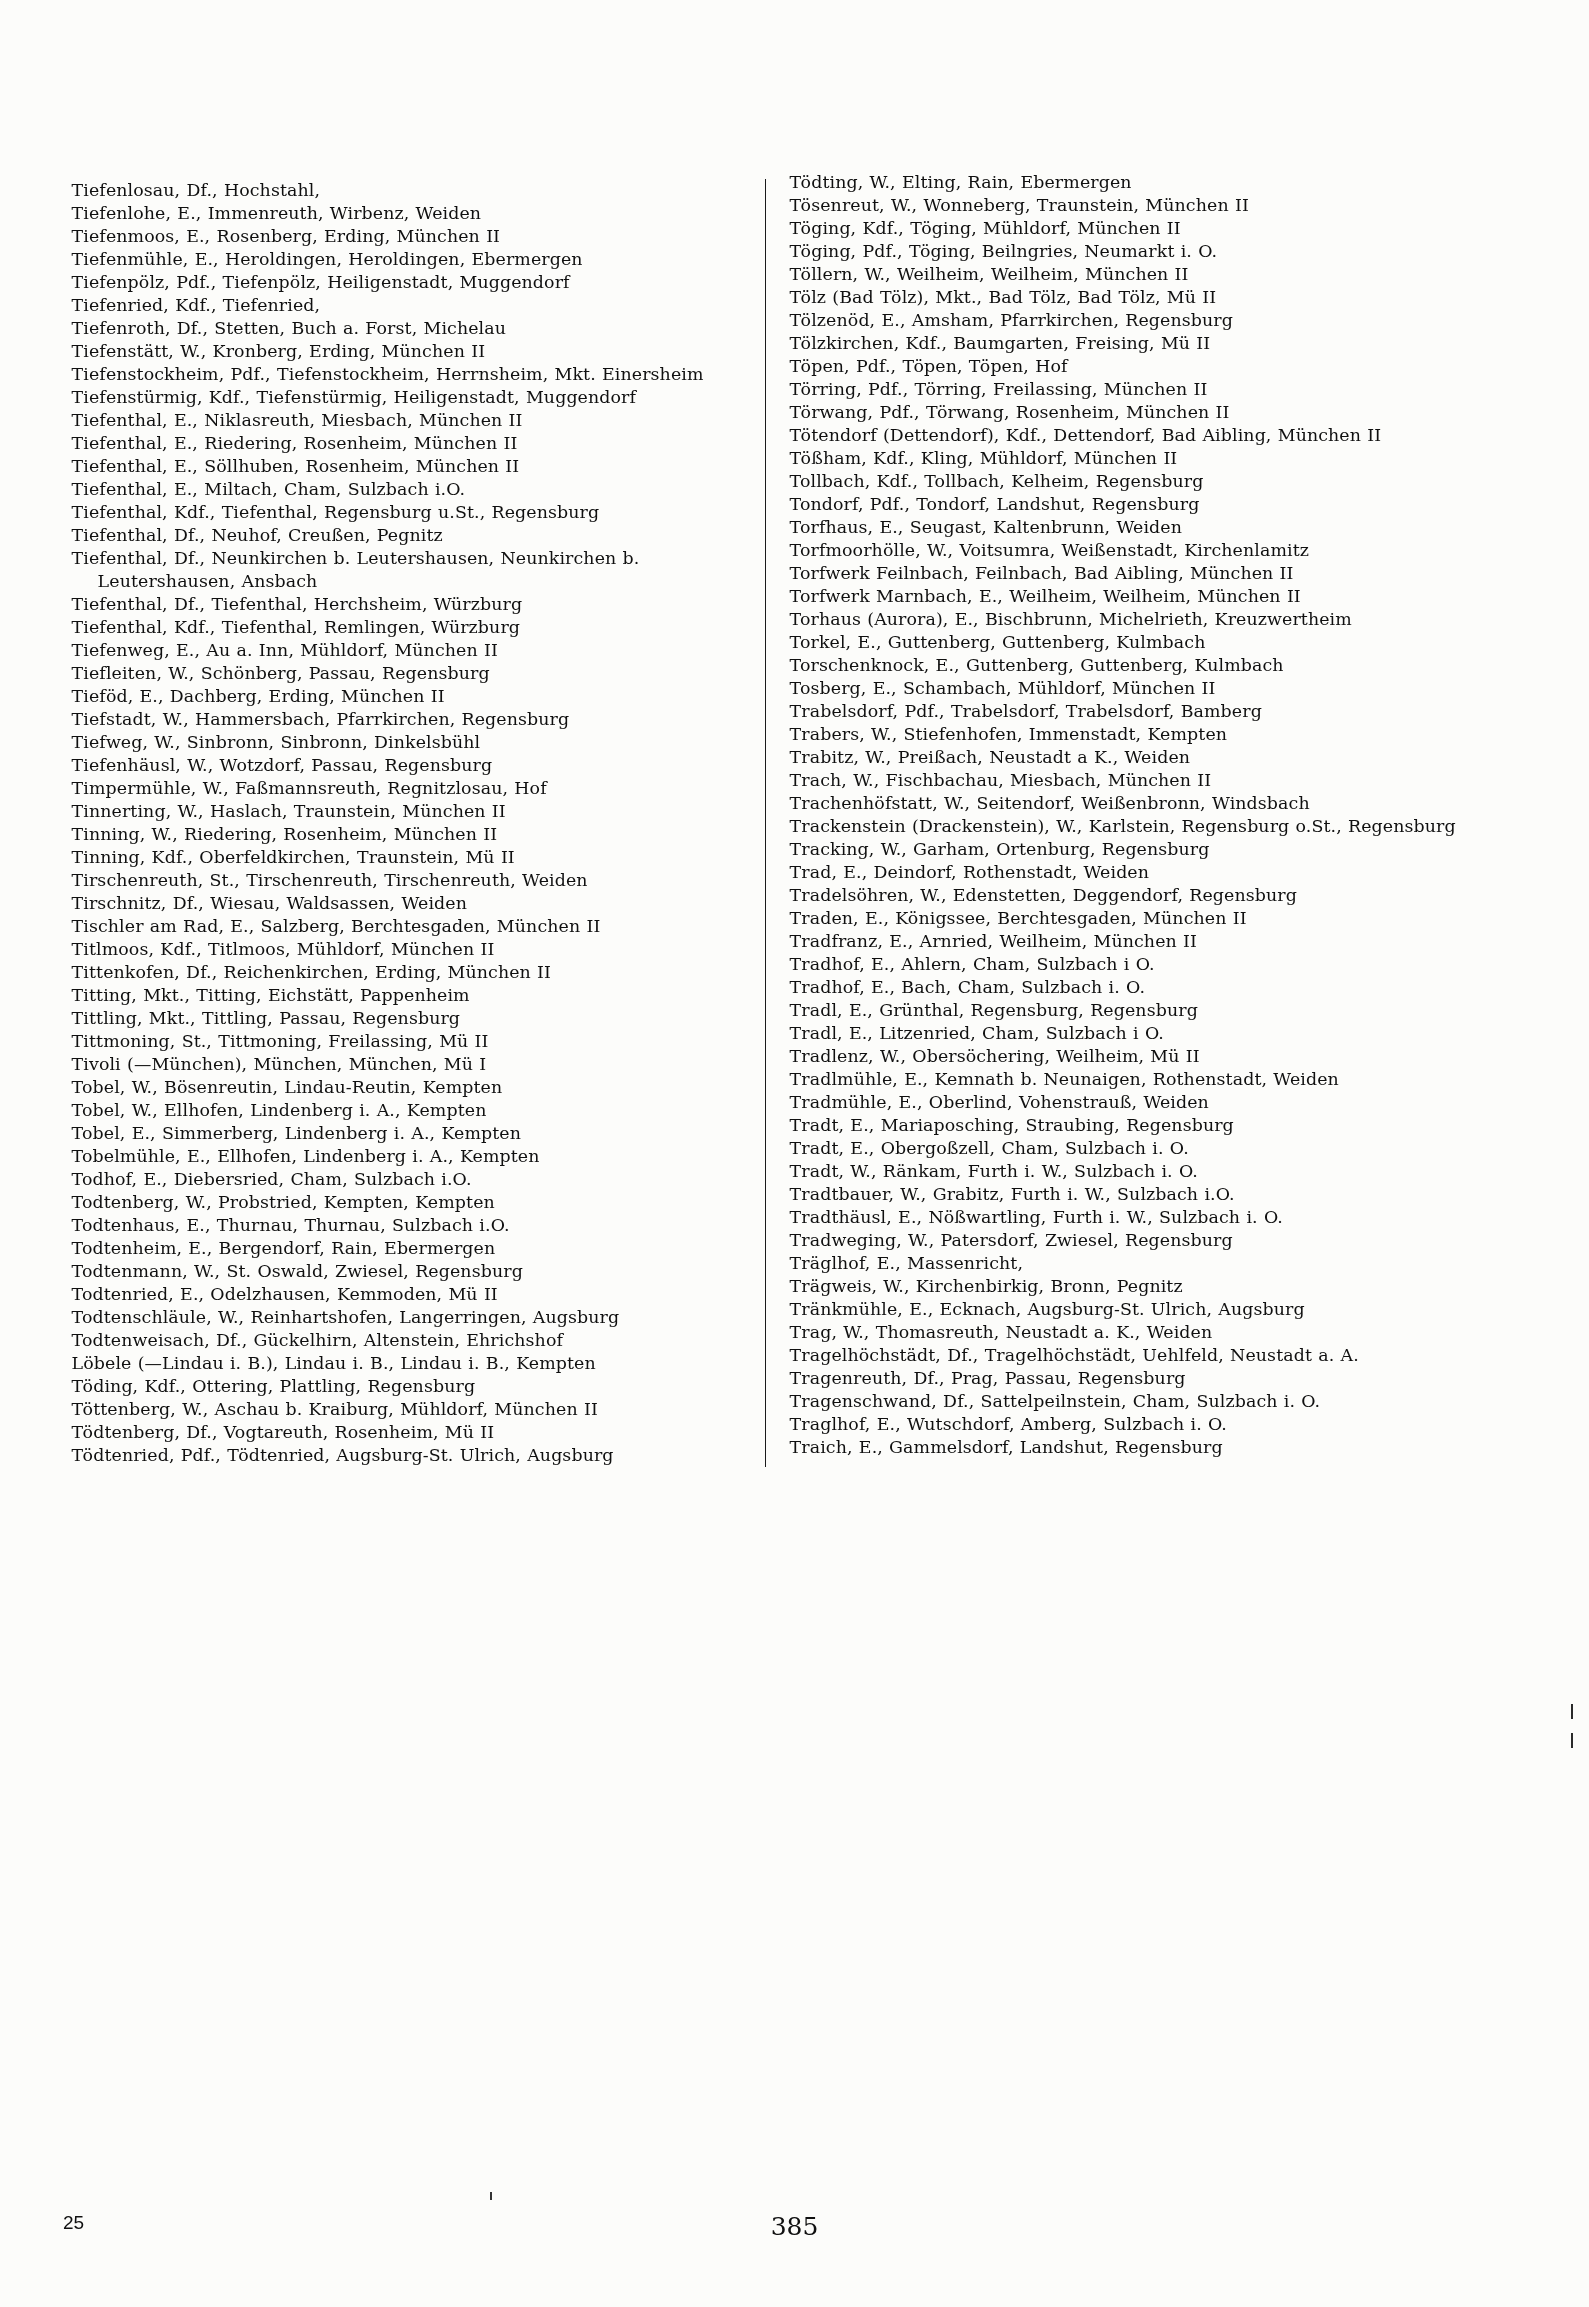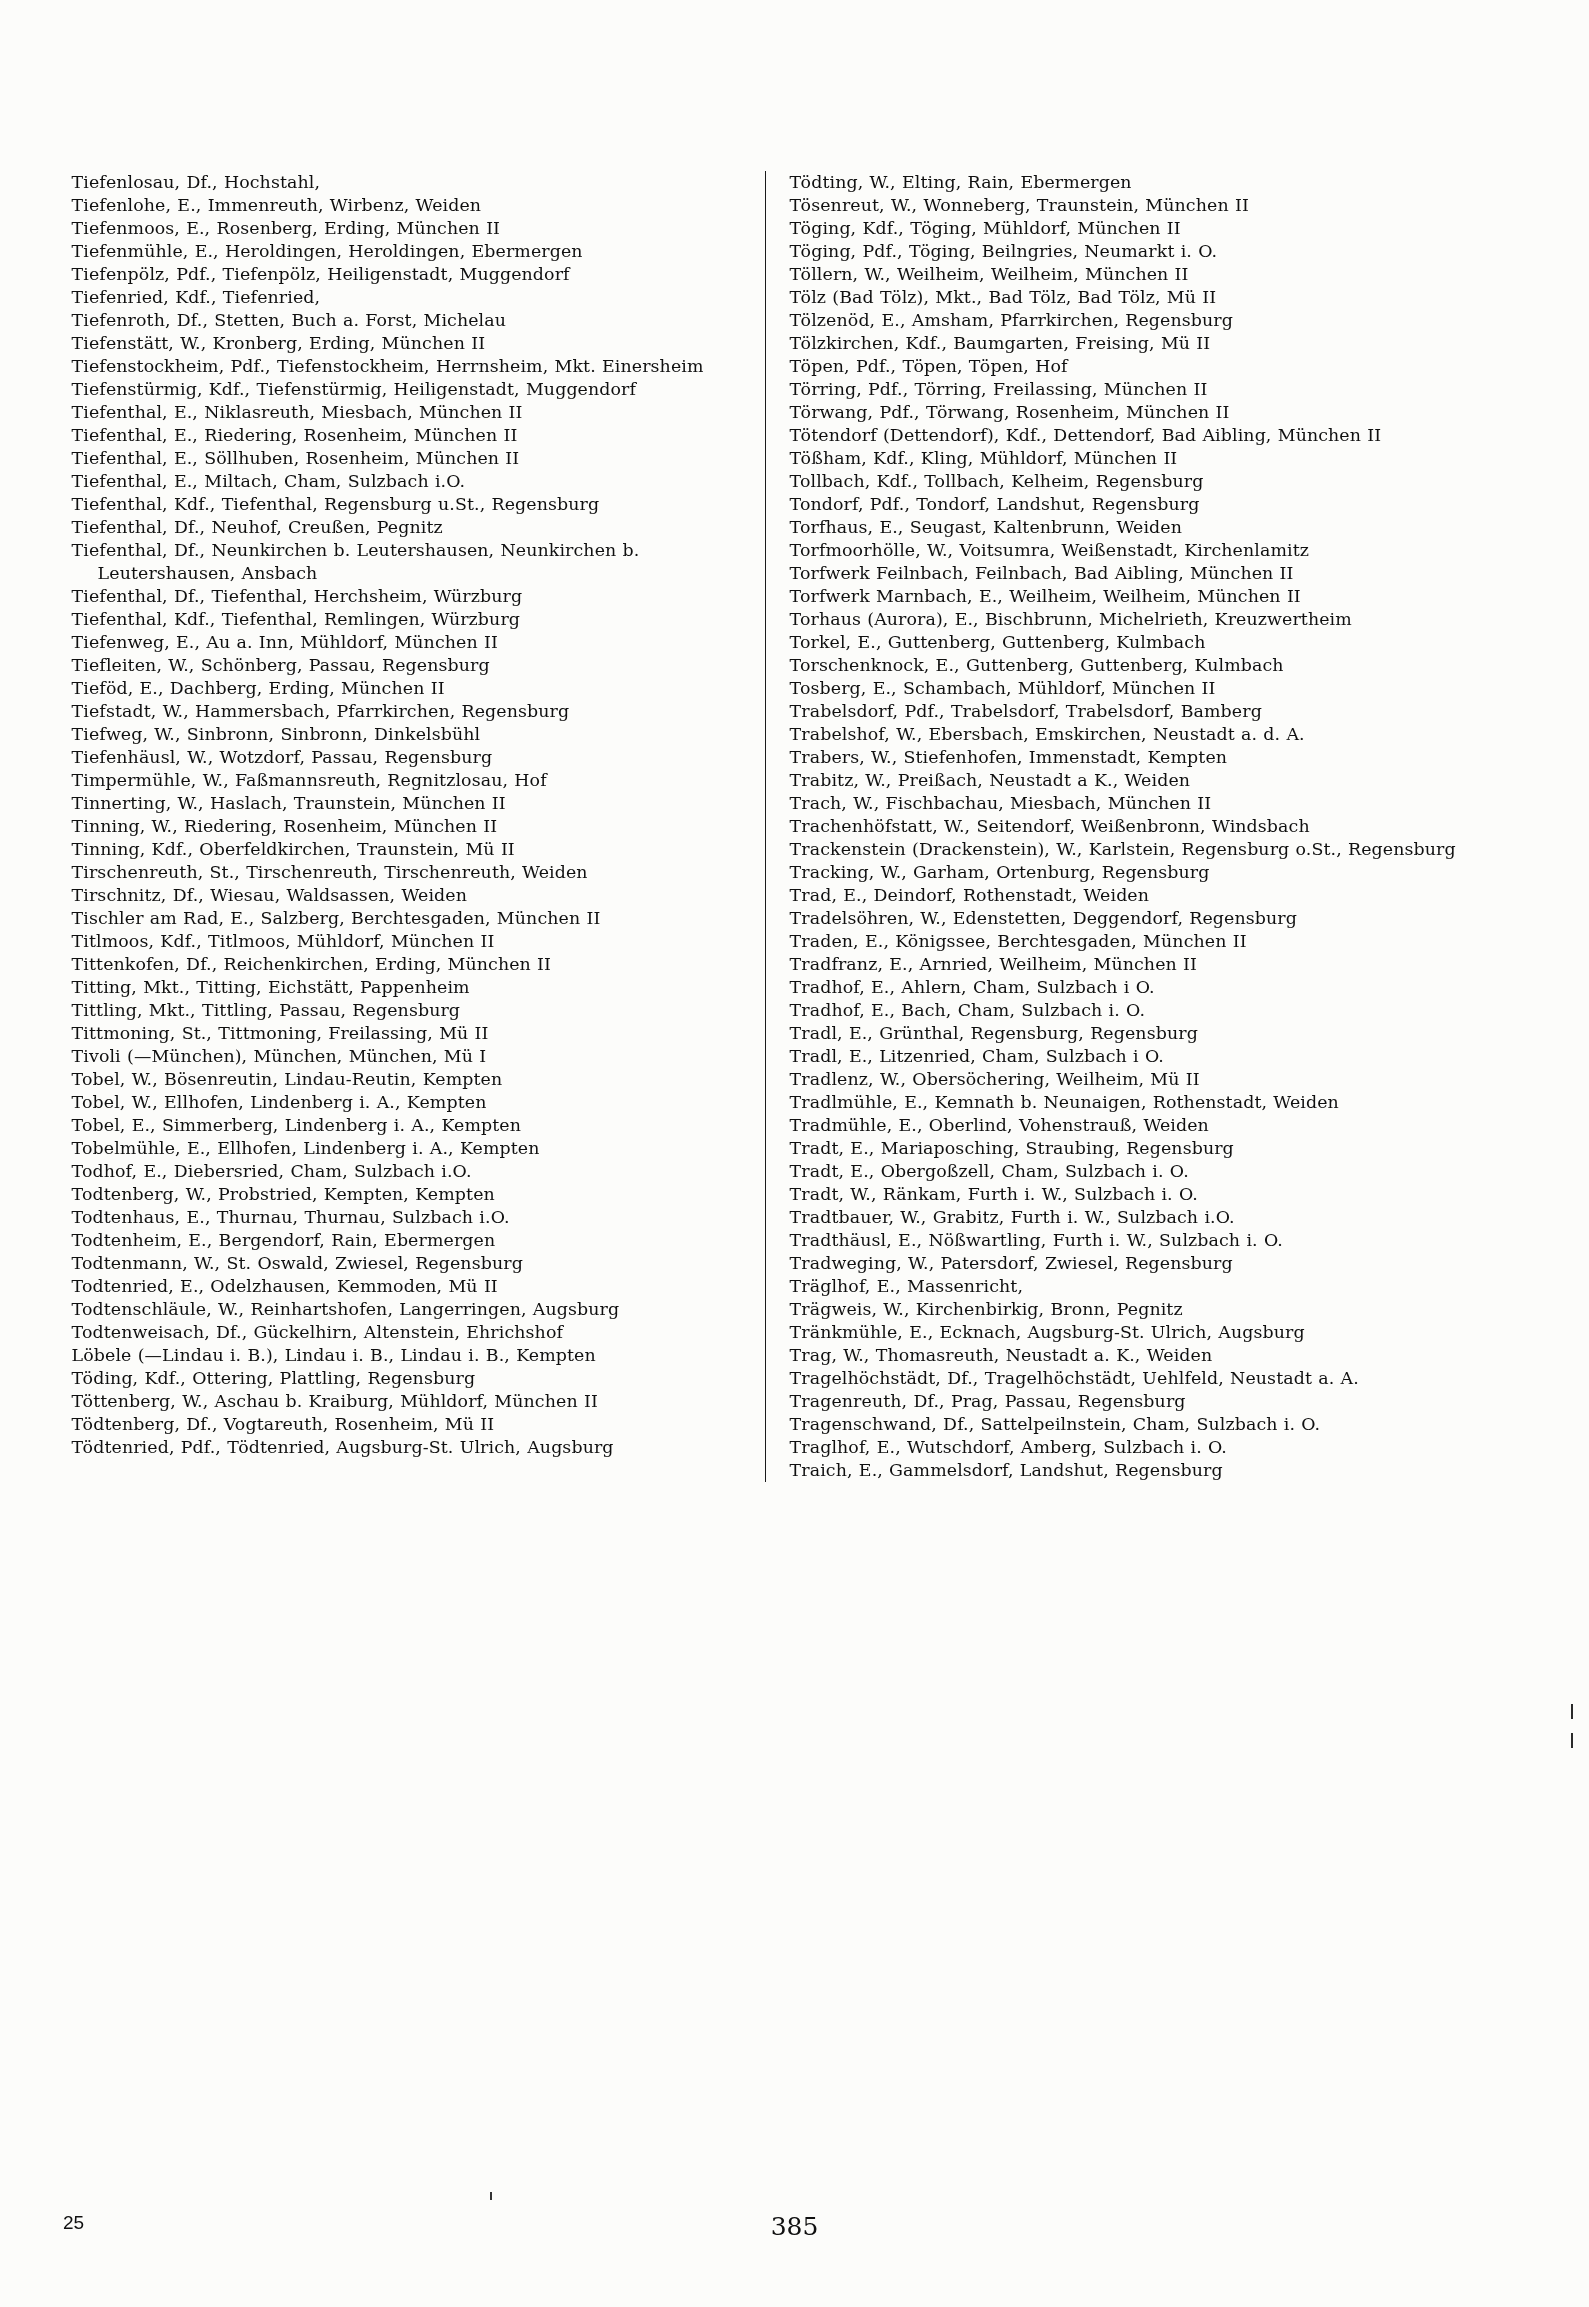--- a/index.html
+++ b/index.html
@@ -28,21 +28,21 @@
     top: 171px;
     width: 1465px;
     display: flex;
     flex-direction: row;
     gap: 0px;
   }
   .col {
     width: 676px;
     padding: 0 8.6px;
   }
-  .col.left { border-right: 1.7px solid #1a1a1a; padding-right: 17px; }
+  .col.left { border-right: 1.7px solid #1a1a1a; padding-right: 17px; margin-top: 8px; }
   .col.right { padding-left: 24px; }
   .entry {
     font-family: "DejaVu Serif", serif;
     font-size: 17.4px;
     line-height: 23px;
     letter-spacing: 0.1px;
     text-indent: 0;
     padding-left: 26px;
     text-indent: -26px;
     margin: 0;
@@ -166,21 +166,20 @@
       <p class="entry">Tondorf, Pdf., Tondorf, Landshut, Regensburg</p>
       <p class="entry">Torfhaus, E., Seugast, Kaltenbrunn, Weiden</p>
       <p class="entry">Torfmoorhölle, W., Voitsumra, Weißenstadt, Kirchenlamitz</p>
       <p class="entry">Torfwerk Feilnbach, Feilnbach, Bad Aibling, München II</p>
       <p class="entry">Torfwerk Marnbach, E., Weilheim, Weilheim, München II</p>
       <p class="entry">Torhaus (Aurora), E., Bischbrunn, Michelrieth, Kreuzwertheim</p>
       <p class="entry">Torkel, E., Guttenberg, Guttenberg, Kulmbach</p>
       <p class="entry">Torschenknock, E., Guttenberg, Guttenberg, Kulmbach</p>
       <p class="entry">Tosberg, E., Schambach, Mühldorf, München II</p>
       <p class="entry">Trabelsdorf, Pdf., Trabelsdorf, Trabelsdorf, Bamberg</p>
-      <p class="entry">Trabelshof, W., Ebersbach, Emskirchen, Neustadt a. d. A.</p>
       <p class="entry">Trabers, W., Stiefenhofen, Immenstadt, Kempten</p>
       <p class="entry">Trabitz, W., Preißach, Neustadt a K., Weiden</p>
       <p class="entry">Trach, W., Fischbachau, Miesbach, München II</p>
       <p class="entry">Trachenhöfstatt, W., Seitendorf, Weißenbronn, Windsbach</p>
       <p class="entry">Trackenstein (Drackenstein), W., Karlstein, Regensburg o.St., Regensburg</p>
       <p class="entry">Tracking, W., Garham, Ortenburg, Regensburg</p>
       <p class="entry">Trad, E., Deindorf, Rothenstadt, Weiden</p>
       <p class="entry">Tradelsöhren, W., Edenstetten, Deggendorf, Regensburg</p>
       <p class="entry">Traden, E., Königssee, Berchtesgaden, München II</p>
       <p class="entry">Tradfranz, E., Arnried, Weilheim, München II</p>

